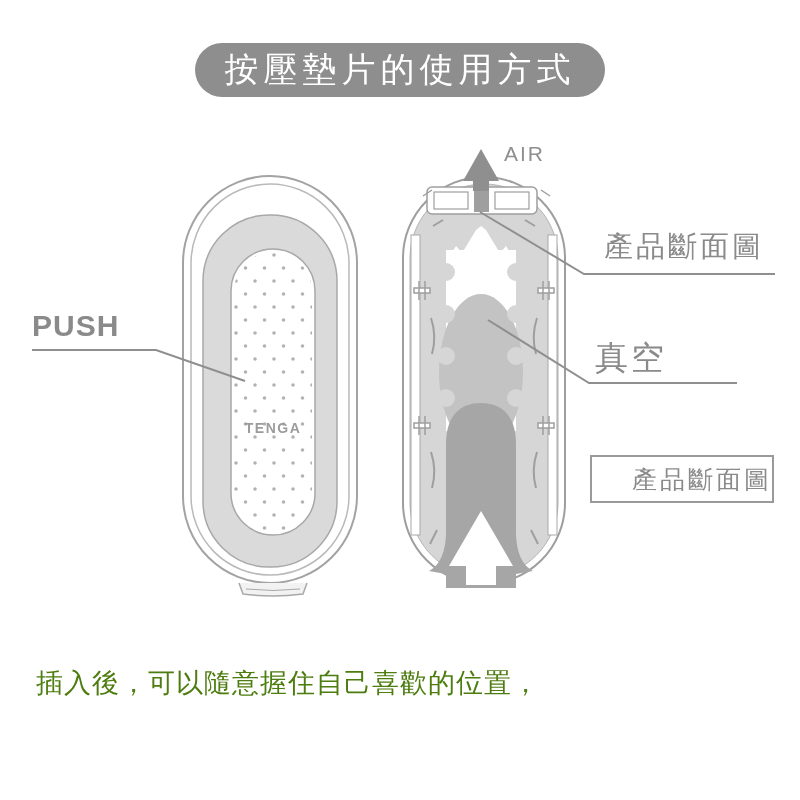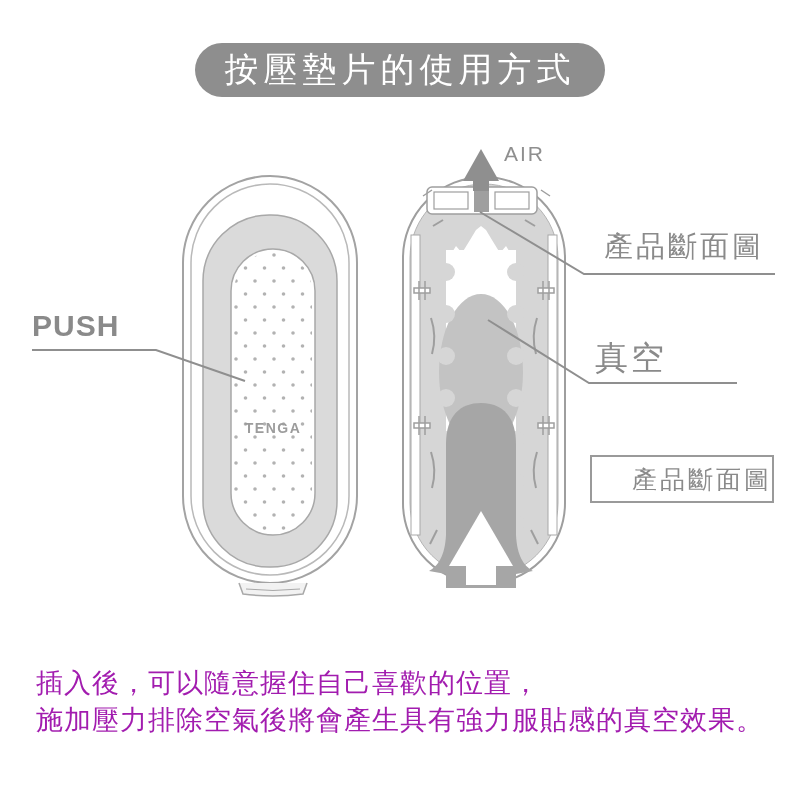--- a/index.html
+++ b/index.html
@@ -26,21 +26,21 @@
   .vacuum-label{
     left:595px;top:336px;font-size:33px;color:#8a8a8a;letter-spacing:3px;z-index:3;
   }
   .section-box{
     left:590px;top:455px;width:184px;height:48px;border:2px solid #9a9a9a;
     color:#8a8a8a;font-size:25px;letter-spacing:3px;box-sizing:border-box;
     display:flex;align-items:center;justify-content:flex-end;z-index:3;
   }
   .description{
     left:36px;top:665px;width:740px;font-size:27px;line-height:37px;
-    color:#a21caf;letter-spacing:1px;z-index:3;
+    color:#4d7c0f;letter-spacing:1px;z-index:3;
   }
   .illustration{z-index:1;}
   .callouts{left:0;top:0;z-index:2;pointer-events:none;}
 </style>
 </head>
 <body>
 
 <div class="stage">
 
   <div class="abs banner">按壓墊片的使用方式</div>
@@ -138,16 +138,15 @@
   <div class="abs push-label">PUSH</div>
   <div class="abs air-label">AIR</div>
   <div class="abs valve-label">產品斷面圖</div>
   <div class="abs vacuum-label">真空</div>
   <div class="abs section-box">
     <span>產品斷面圖</span>
   </div>
 
   <div class="abs description">
     <div>插入後，可以隨意握住自己喜歡的位置，</div>
-    <div>施加壓力排除空氣後將會產生具有強力服貼感的真空效果。</div>
   </div>
 
 </div>
 
 </body></html>

